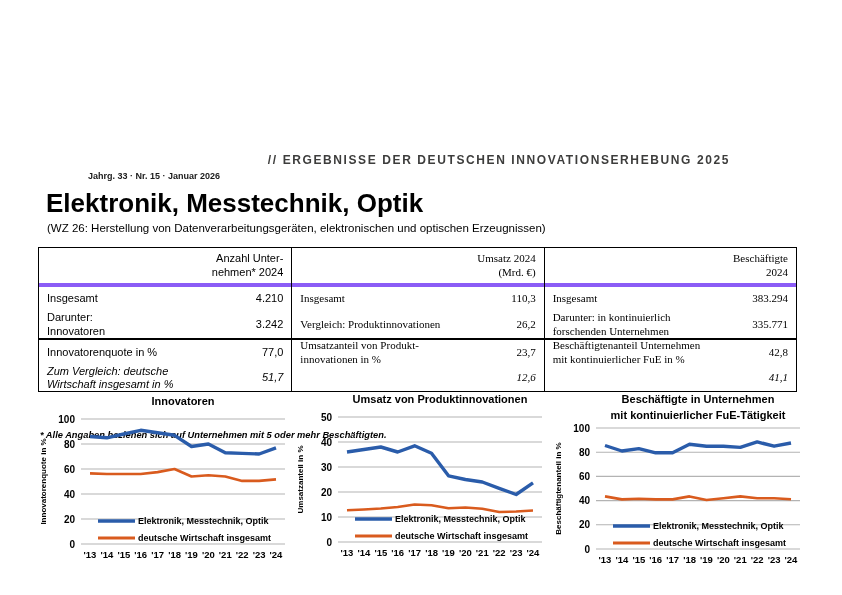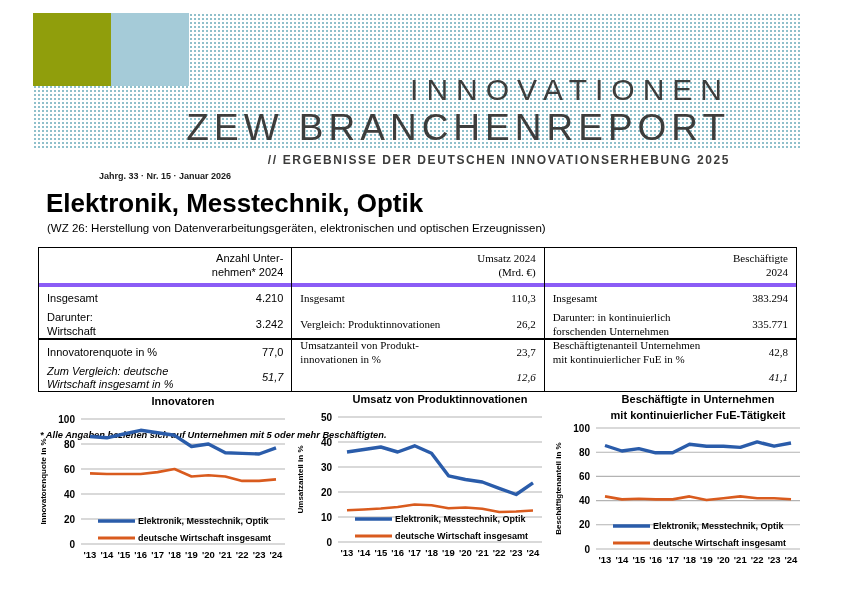--- a/index.html
+++ b/index.html
@@ -7,21 +7,21 @@
   #page{position:relative;width:842px;height:595px;background:#fff;overflow:hidden;}
 
   
   .hdr-band{position:absolute;left:33px;top:13px;width:767px;height:137px;background-size:4px 4px;background-position:0 0;}
   .sq{position:absolute;top:0;width:78px;height:73px;}
   .sq.olive{left:0;}
   .sq.blue{left:78px;}
   .brand1{position:absolute;right:70px;top:62px;font-size:30px;font-weight:500;letter-spacing:8px;color:#3d3d3c;line-height:1;white-space:nowrap;}
   .brand2{position:absolute;right:70px;top:96px;font-size:37px;font-weight:500;letter-spacing:5px;color:#3d3d3c;line-height:1;white-space:nowrap;}
   .hdr-sub{position:absolute;right:112px;top:153px;font-size:12px;font-weight:bold;letter-spacing:1.6px;color:#3d3d3c;white-space:nowrap;}
-  .issue{position:absolute;left:88px;top:171px;font-size:9px;font-weight:bold;color:#1a1a1a;margin-left:11px;}
+  .issue{position:absolute;left:88px;top:171px;font-size:9px;font-weight:bold;color:#1a1a1a;}
 
   
   .rtitle{position:absolute;left:46px;top:189px;font-size:26px;font-weight:bold;color:#000;line-height:1.1;letter-spacing:0;}
   .rsub{position:absolute;left:47px;top:222px;font-size:11.5px;color:#000;}
 
   
   .tbl{position:absolute;left:38px;top:247px;width:757px;border:1.5px solid #000;display:grid;grid-template-columns:1fr 1fr 1fr;background:#fff;}
   .tgroup{display:flex;flex-direction:column;}
   .tgroup + .tgroup{border-left:1.5px solid #000;font-family:Liberation Serif, serif;}
   .thead{height:31px;border-bottom:4px solid #8b5cf6;display:flex;align-items:center;justify-content:flex-end;text-align:right;padding:2px 8px 2px 4px;font-size:11px;line-height:1.25;white-space:pre-line;}
@@ -42,44 +42,38 @@
   #chart1{left:33px;top:392px;}
   #chart2{left:290px;top:390px;}
   #chart3{left:548px;top:390px;}
   svg.chart text{font-family:"Liberation Sans",sans-serif;font-weight:bold;fill:#000;}
 </style>
 </head>
 <body>
 
 <div id="page">
 
-  <div class="hdr-band" style="background-image: radial-gradient(rgb(143, 192, 203) 1px, transparent 1.25px);">
-    <div class="sq olive" style="background: rgb(144, 158, 12);"></div>
-    <div class="sq blue" style="background: rgb(165, 203, 216);"></div>
-    <div class="brand1">INNOVATIONEN</div>
-    <div class="brand2">ZEW BRANCHENREPORT</div>
-  </div>
   <div class="hdr-sub">// ERGEBNISSE DER DEUTSCHEN INNOVATIONSERHEBUNG 2025</div>
   <div class="issue">Jahrg. 33 · Nr. 15 · Januar 2026</div>
 
   <div class="rtitle">Elektronik, Messtechnik, Optik</div>
   <div class="rsub">(WZ 26: Herstellung von Datenverarbeitungsgeräten, elektronischen und optischen Erzeugnissen)</div>
 
   <div class="tbl">
     <div class="tgroup">
       <div class="thead">Anzahl Unter-
 nehmen* 2024</div>
       <div class="sec1">
         <div class="trow r1">
             <span class="lbl">Insgesamt</span>
             <span class="val">4.210</span>
           </div>
         <div class="trow r2">
             <span class="lbl">Darunter:
-Wirtschaft</span>
+Innovatoren</span>
             <span class="val">3.242</span>
           </div>
       </div>
       <div class="sec2">
         <div class="trow r3">
             <span class="lbl">Innovatorenquote in %</span>
             <span class="val">77,0</span>
           </div>
         <div class="trow r4 it">
             <span class="lbl">Zum Vergleich: deutsche

